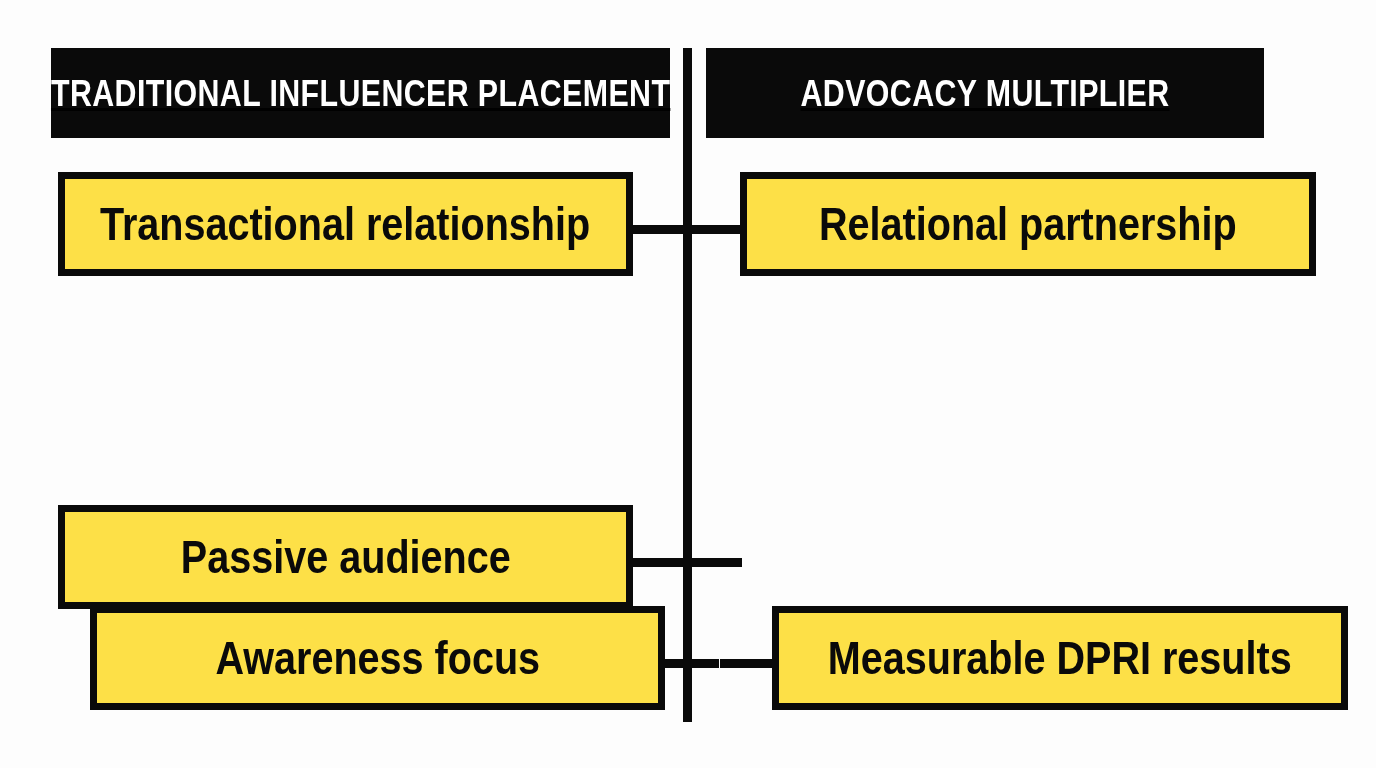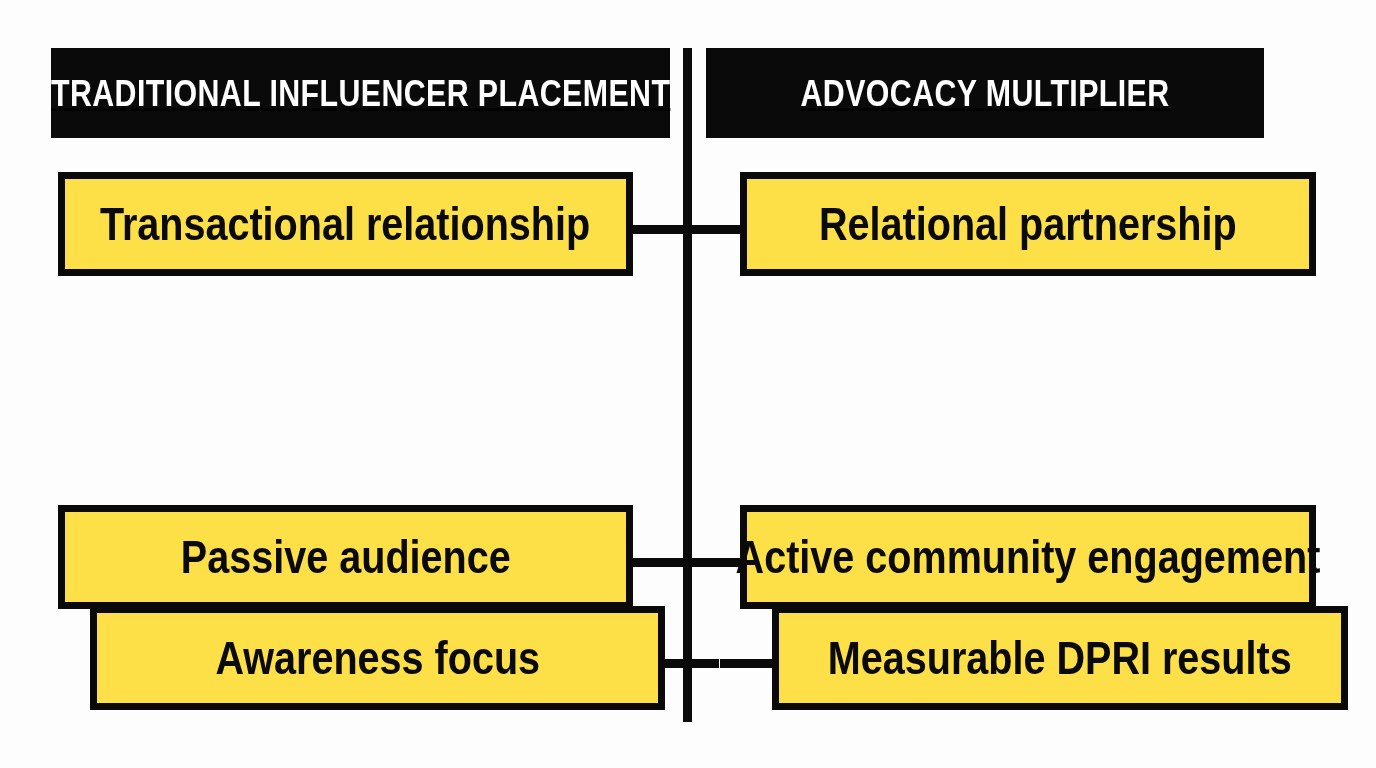--- a/index.html
+++ b/index.html
@@ -136,23 +136,20 @@
     </div>
   </div>
 
 
   <div class="row row-2">
     <div class="cell cell-left">
       <span class="cell-text">Passive audience</span>
     </div>
     <div class="connector connector-left"></div>
     <div class="connector connector-right"></div>
-    <div class="cell cell-right">
-      <span class="cell-text">Active community engagement</span>
-    </div>
   </div>
 
   <div class="row row-3">
     <div class="cell cell-left">
       <span class="cell-text">Awareness focus</span>
     </div>
     <div class="connector connector-left"></div>
     <div class="connector connector-right"></div>
     <div class="cell cell-right">
       <span class="cell-text">Measurable DPRI results</span>

